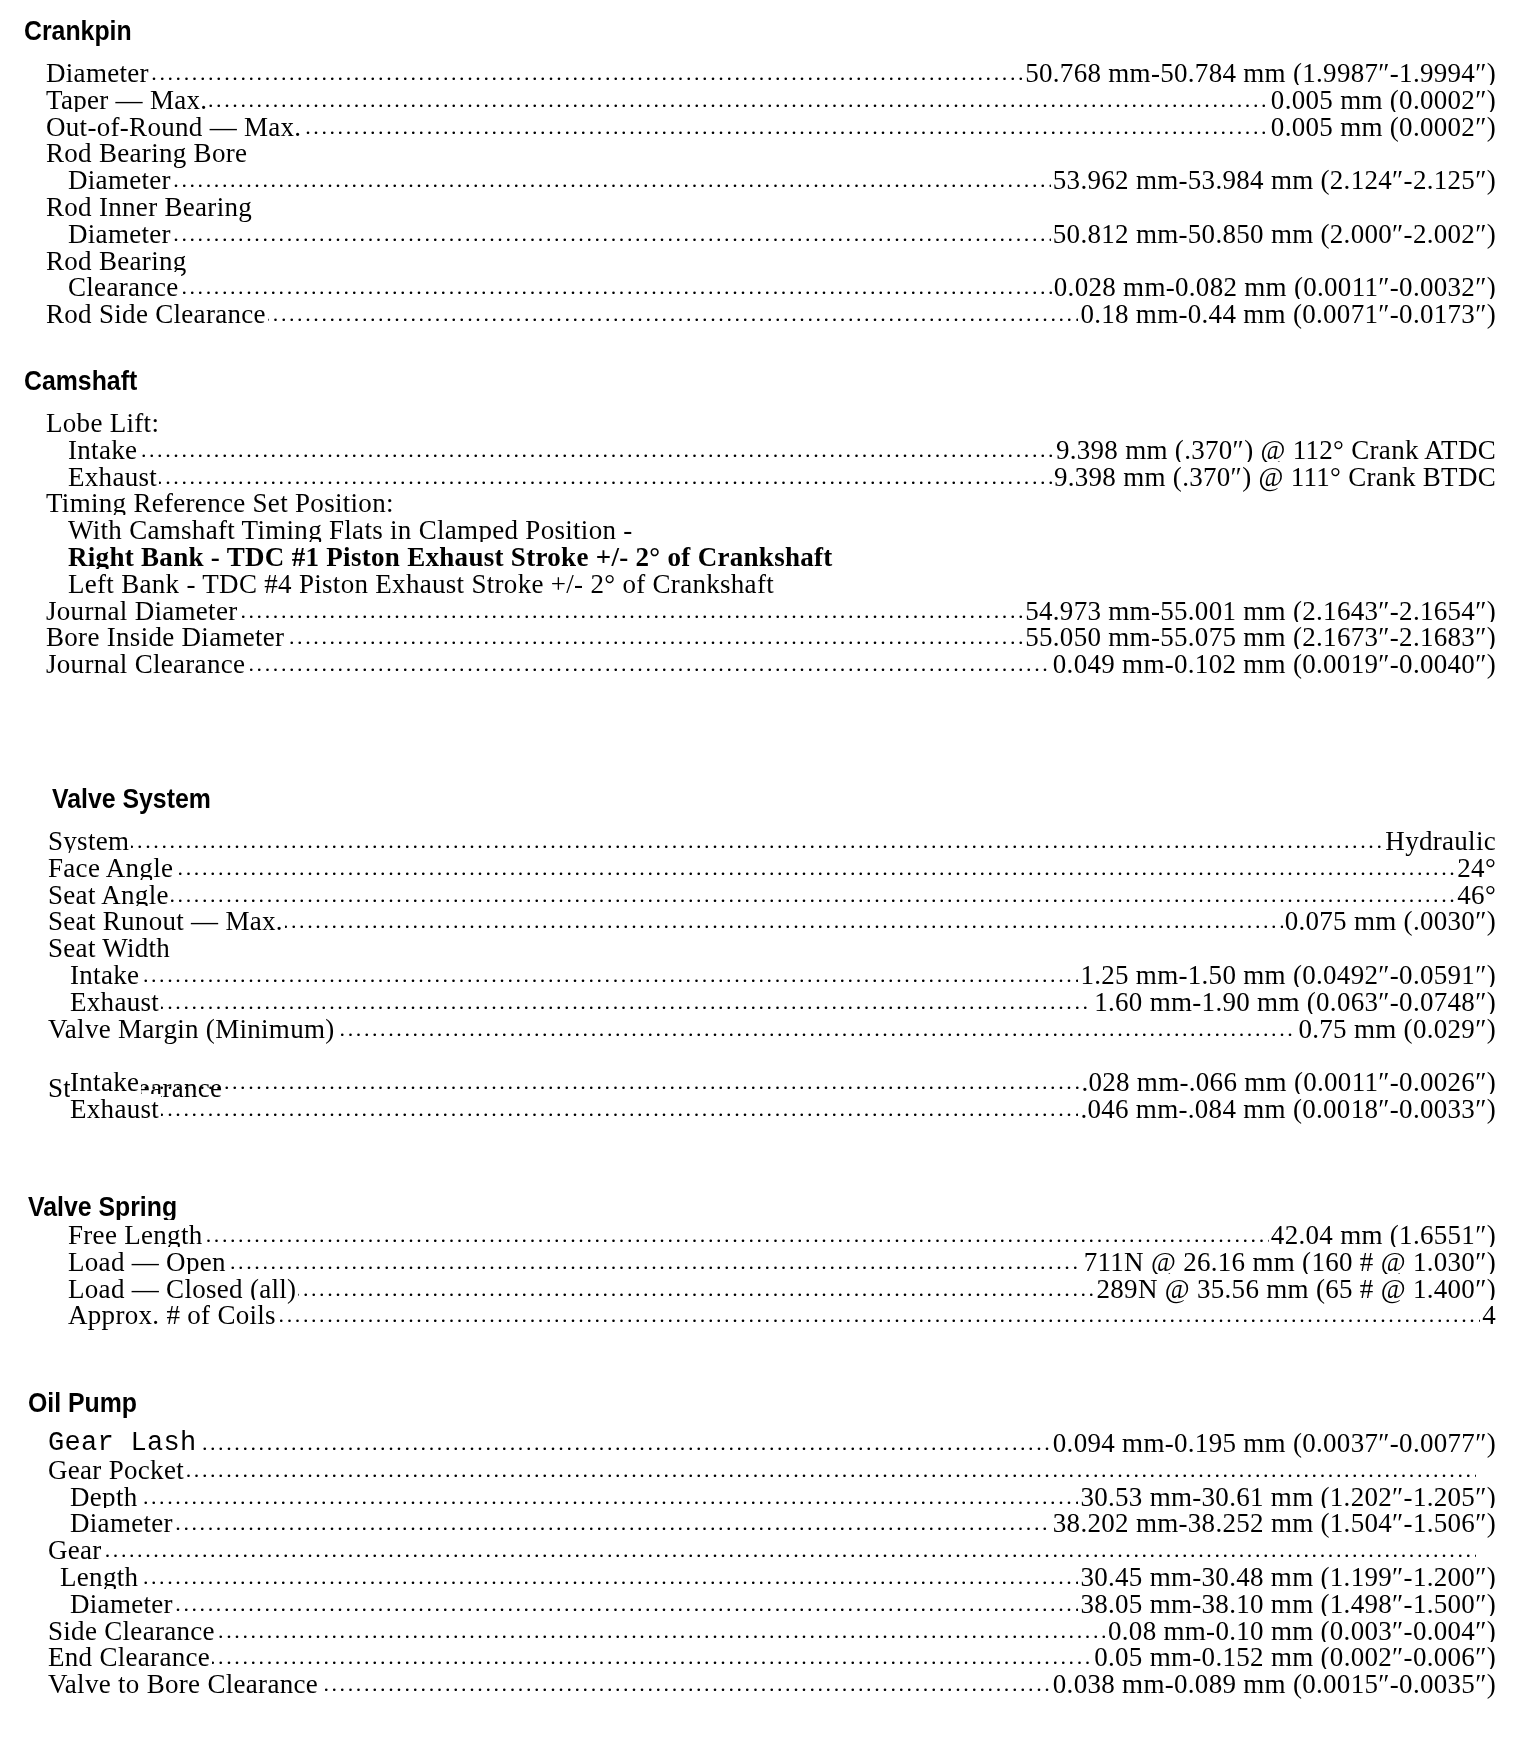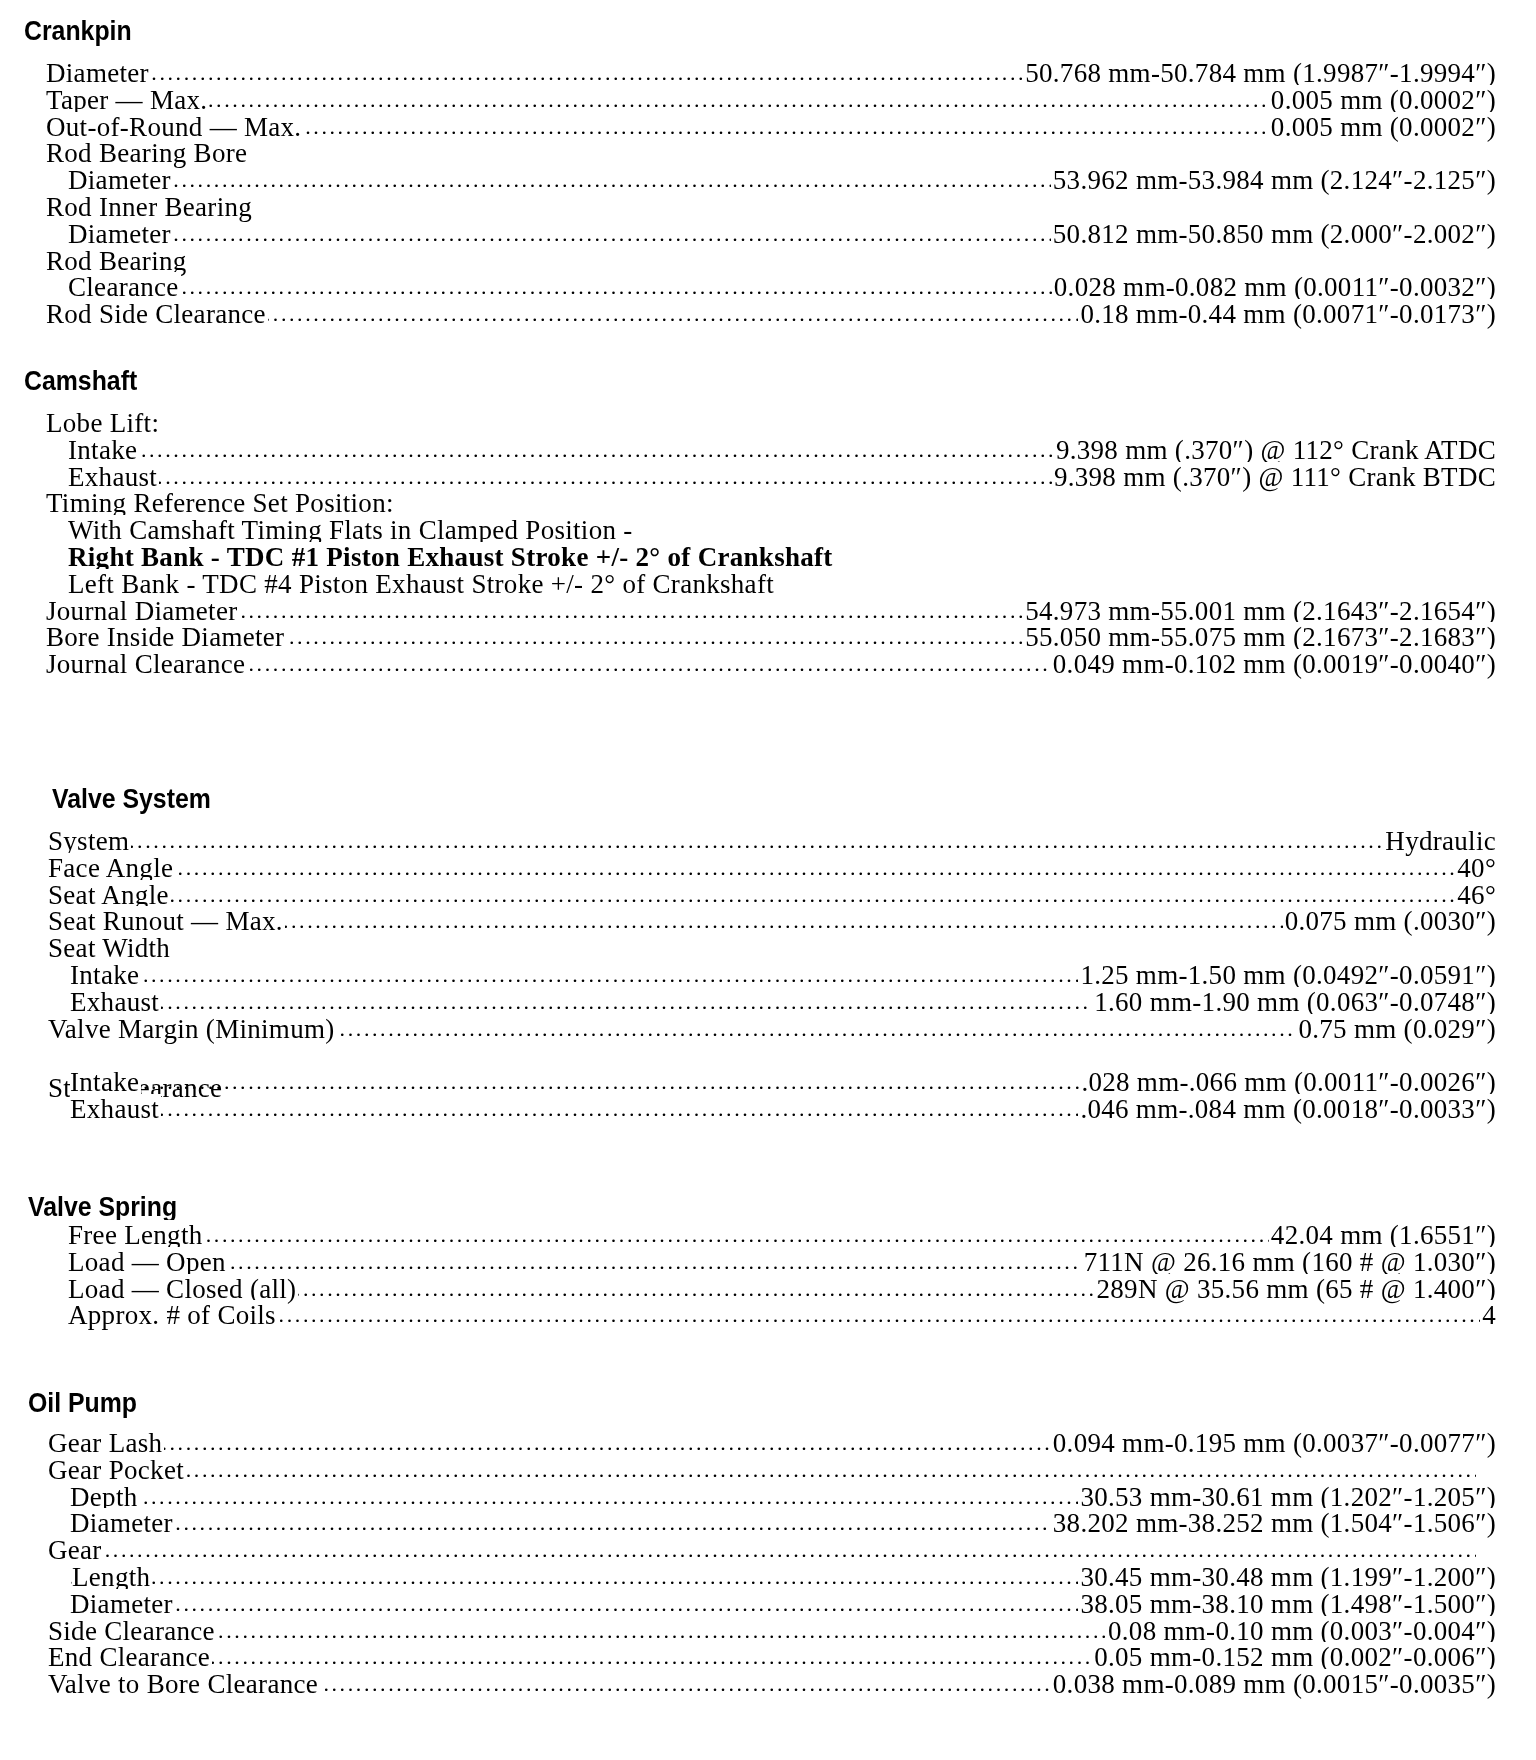--- a/index.html
+++ b/index.html
@@ -122,21 +122,21 @@
     </div>
     <div class="heading" style="left: 52px; top: 784px;">Valve System</div>
     <div class="row" style="top: 826px;">
       <span class="leader" style="left: 48px; right: 44px;">................................................................................................................................................................................................................................................................................................................................................................................................................</span>
       <span class="lbl" style="left: 48px;">System</span>
       <span class="val">Hydraulic</span>
     </div>
     <div class="row" style="top: 852.8px;">
       <span class="leader" style="left: 48px; right: 44px;">................................................................................................................................................................................................................................................................................................................................................................................................................</span>
       <span class="lbl" style="left: 48px;">Face Angle</span>
-      <span class="val">40°</span>
+      <span class="val">24°</span>
     </div>
     <div class="row" style="top: 879.6px;">
       <span class="leader" style="left: 48px; right: 44px;">................................................................................................................................................................................................................................................................................................................................................................................................................</span>
       <span class="lbl" style="left: 48px;">Seat Angle</span>
       <span class="val">46°</span>
     </div>
     <div class="row" style="top: 906.4px;">
       <span class="leader" style="left: 48px; right: 44px;">................................................................................................................................................................................................................................................................................................................................................................................................................</span>
       <span class="lbl" style="left: 48px;">Seat Runout — Max.</span>
       <span class="val">0.075 mm (.0030″)</span>
@@ -189,21 +189,21 @@
       <span class="val">289N @ 35.56 mm (65 # @ 1.400″)</span>
     </div>
     <div class="row" style="top: 1300.4px;">
       <span class="leader" style="left: 68px; right: 44px;">................................................................................................................................................................................................................................................................................................................................................................................................................</span>
       <span class="lbl" style="left: 68px;">Approx. # of Coils</span>
       <span class="val">4</span>
     </div>
     <div class="heading" style="left: 28px; top: 1388px;">Oil Pump</div>
     <div class="row" style="top: 1428px;">
       <span class="leader" style="left: 48px; right: 44px;">................................................................................................................................................................................................................................................................................................................................................................................................................</span>
-      <span class="lbl" style="left: 48px;">Gear Lash</span>
+      <span class="lbl" style="left: 48px; font-family: Liberation Mono, monospace;">Gear Lash</span>
       <span class="val">0.094 mm-0.195 mm (0.0037″-0.0077″)</span>
     </div>
     <div class="row" style="top: 1454.8px;">
       <span class="leader" style="left: 48px; right: 60px;">................................................................................................................................................................................................................................................................................................................................................................................................................</span>
       <span class="lbl" style="left: 48px;">Gear Pocket</span>
     </div>
     <div class="row" style="top: 1481.6px;">
       <span class="leader" style="left: 70px; right: 44px;">................................................................................................................................................................................................................................................................................................................................................................................................................</span>
       <span class="lbl" style="left: 70px;">Depth</span>
       <span class="val">30.53 mm-30.61 mm (1.202″-1.205″)</span>
@@ -212,21 +212,21 @@
       <span class="leader" style="left: 70px; right: 44px;">................................................................................................................................................................................................................................................................................................................................................................................................................</span>
       <span class="lbl" style="left: 70px;">Diameter</span>
       <span class="val">38.202 mm-38.252 mm (1.504″-1.506″)</span>
     </div>
     <div class="row" style="top: 1535.2px;">
       <span class="leader" style="left: 48px; right: 60px;">................................................................................................................................................................................................................................................................................................................................................................................................................</span>
       <span class="lbl" style="left: 48px; font-family: Liberation Serif, serif;">Gear</span>
     </div>
     <div class="row" style="top: 1562px;">
       <span class="leader" style="left: 70px; right: 44px;">................................................................................................................................................................................................................................................................................................................................................................................................................</span>
-      <span class="lbl" style="left: 72px; font-family: Liberation Serif, serif;">Length</span>
+      <span class="lbl" style="left: 60px; font-family: Liberation Serif, serif;">Length</span>
       <span class="val">30.45 mm-30.48 mm (1.199″-1.200″)</span>
     </div>
     <div class="row" style="top: 1588.8px;">
       <span class="leader" style="left: 70px; right: 44px;">................................................................................................................................................................................................................................................................................................................................................................................................................</span>
       <span class="lbl" style="left: 70px;">Diameter</span>
       <span class="val">38.05 mm-38.10 mm (1.498″-1.500″)</span>
     </div>
     <div class="row" style="top: 1615.6px;">
       <span class="leader" style="left: 48px; right: 44px;">................................................................................................................................................................................................................................................................................................................................................................................................................</span>
       <span class="lbl" style="left: 48px;">Side Clearance</span>

